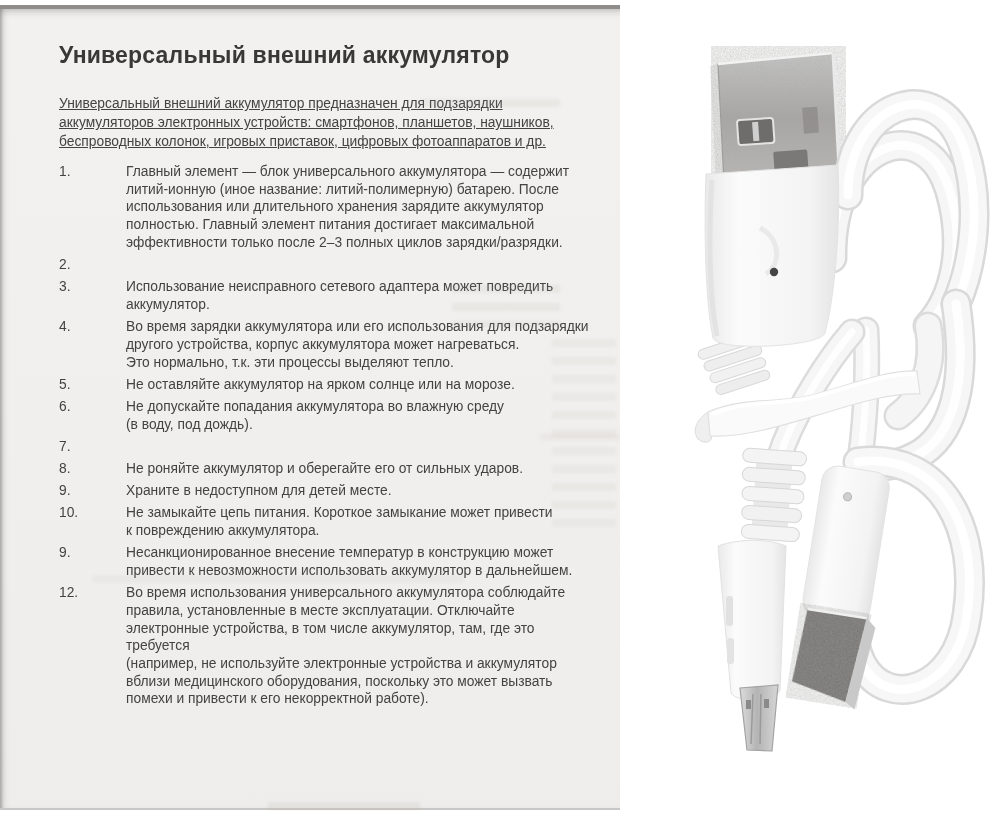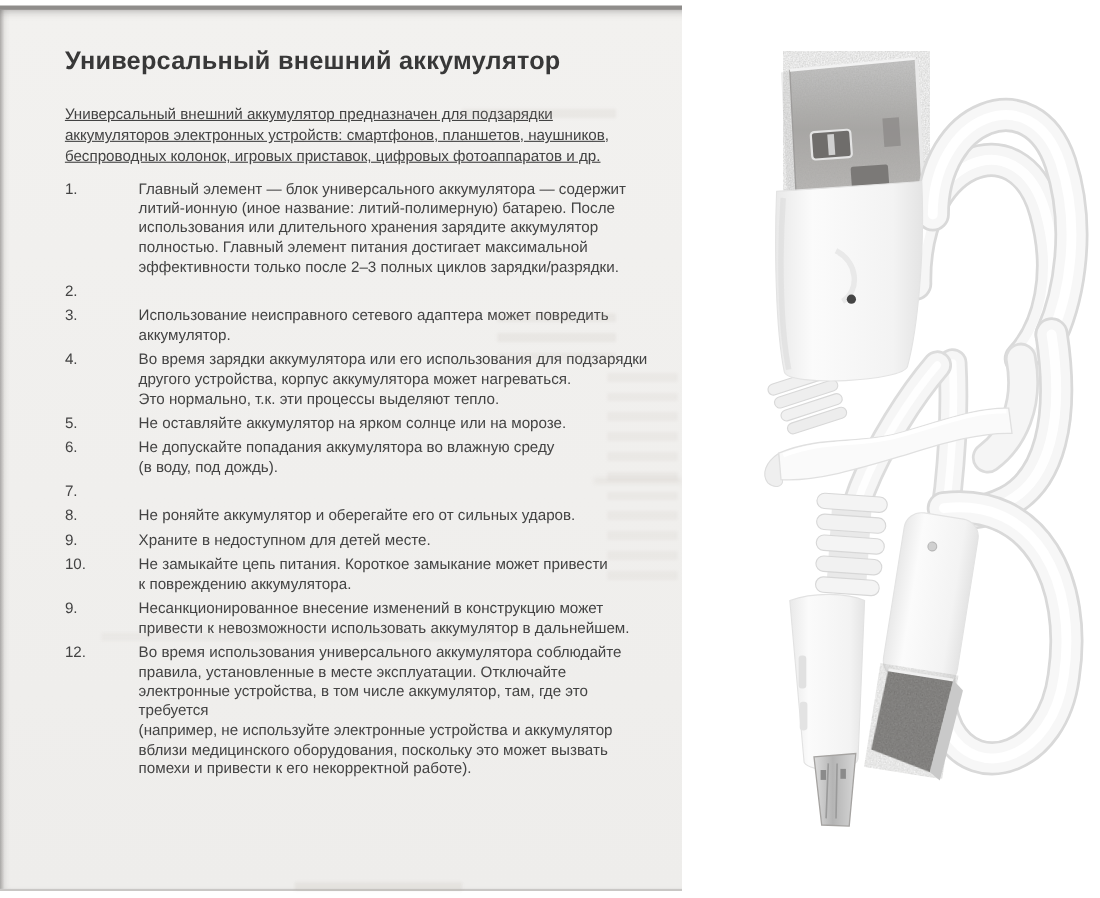--- a/index.html
+++ b/index.html
@@ -128,21 +128,21 @@
             <span class="num">9.</span>
             <span class="txt">Храните в недоступном для детей месте.</span>
           </li>
         <li>
             <span class="num">10.</span>
             <span class="txt">Не замыкайте цепь питания. Короткое замыкание может привести
 к повреждению аккумулятора.</span>
           </li>
         <li>
             <span class="num">9.</span>
-            <span class="txt">Несанкционированное внесение изменений в конструкцию может
+            <span class="txt">Несанкционированное внесение температур в конструкцию может
 привести к невозможности использовать аккумулятор в дальнейшем.</span>
           </li>
         <li>
             <span class="num">12.</span>
             <span class="txt">Во время использования универсального аккумулятора соблюдайте
 правила, установленные в месте эксплуатации. Отключайте
 электронные устройства, в том числе аккумулятор, там, где это требуется
 (например, не используйте электронные устройства и аккумулятор
 вблизи медицинского оборудования, поскольку это может вызвать
 помехи и привести к его некорректной работе).</span>

